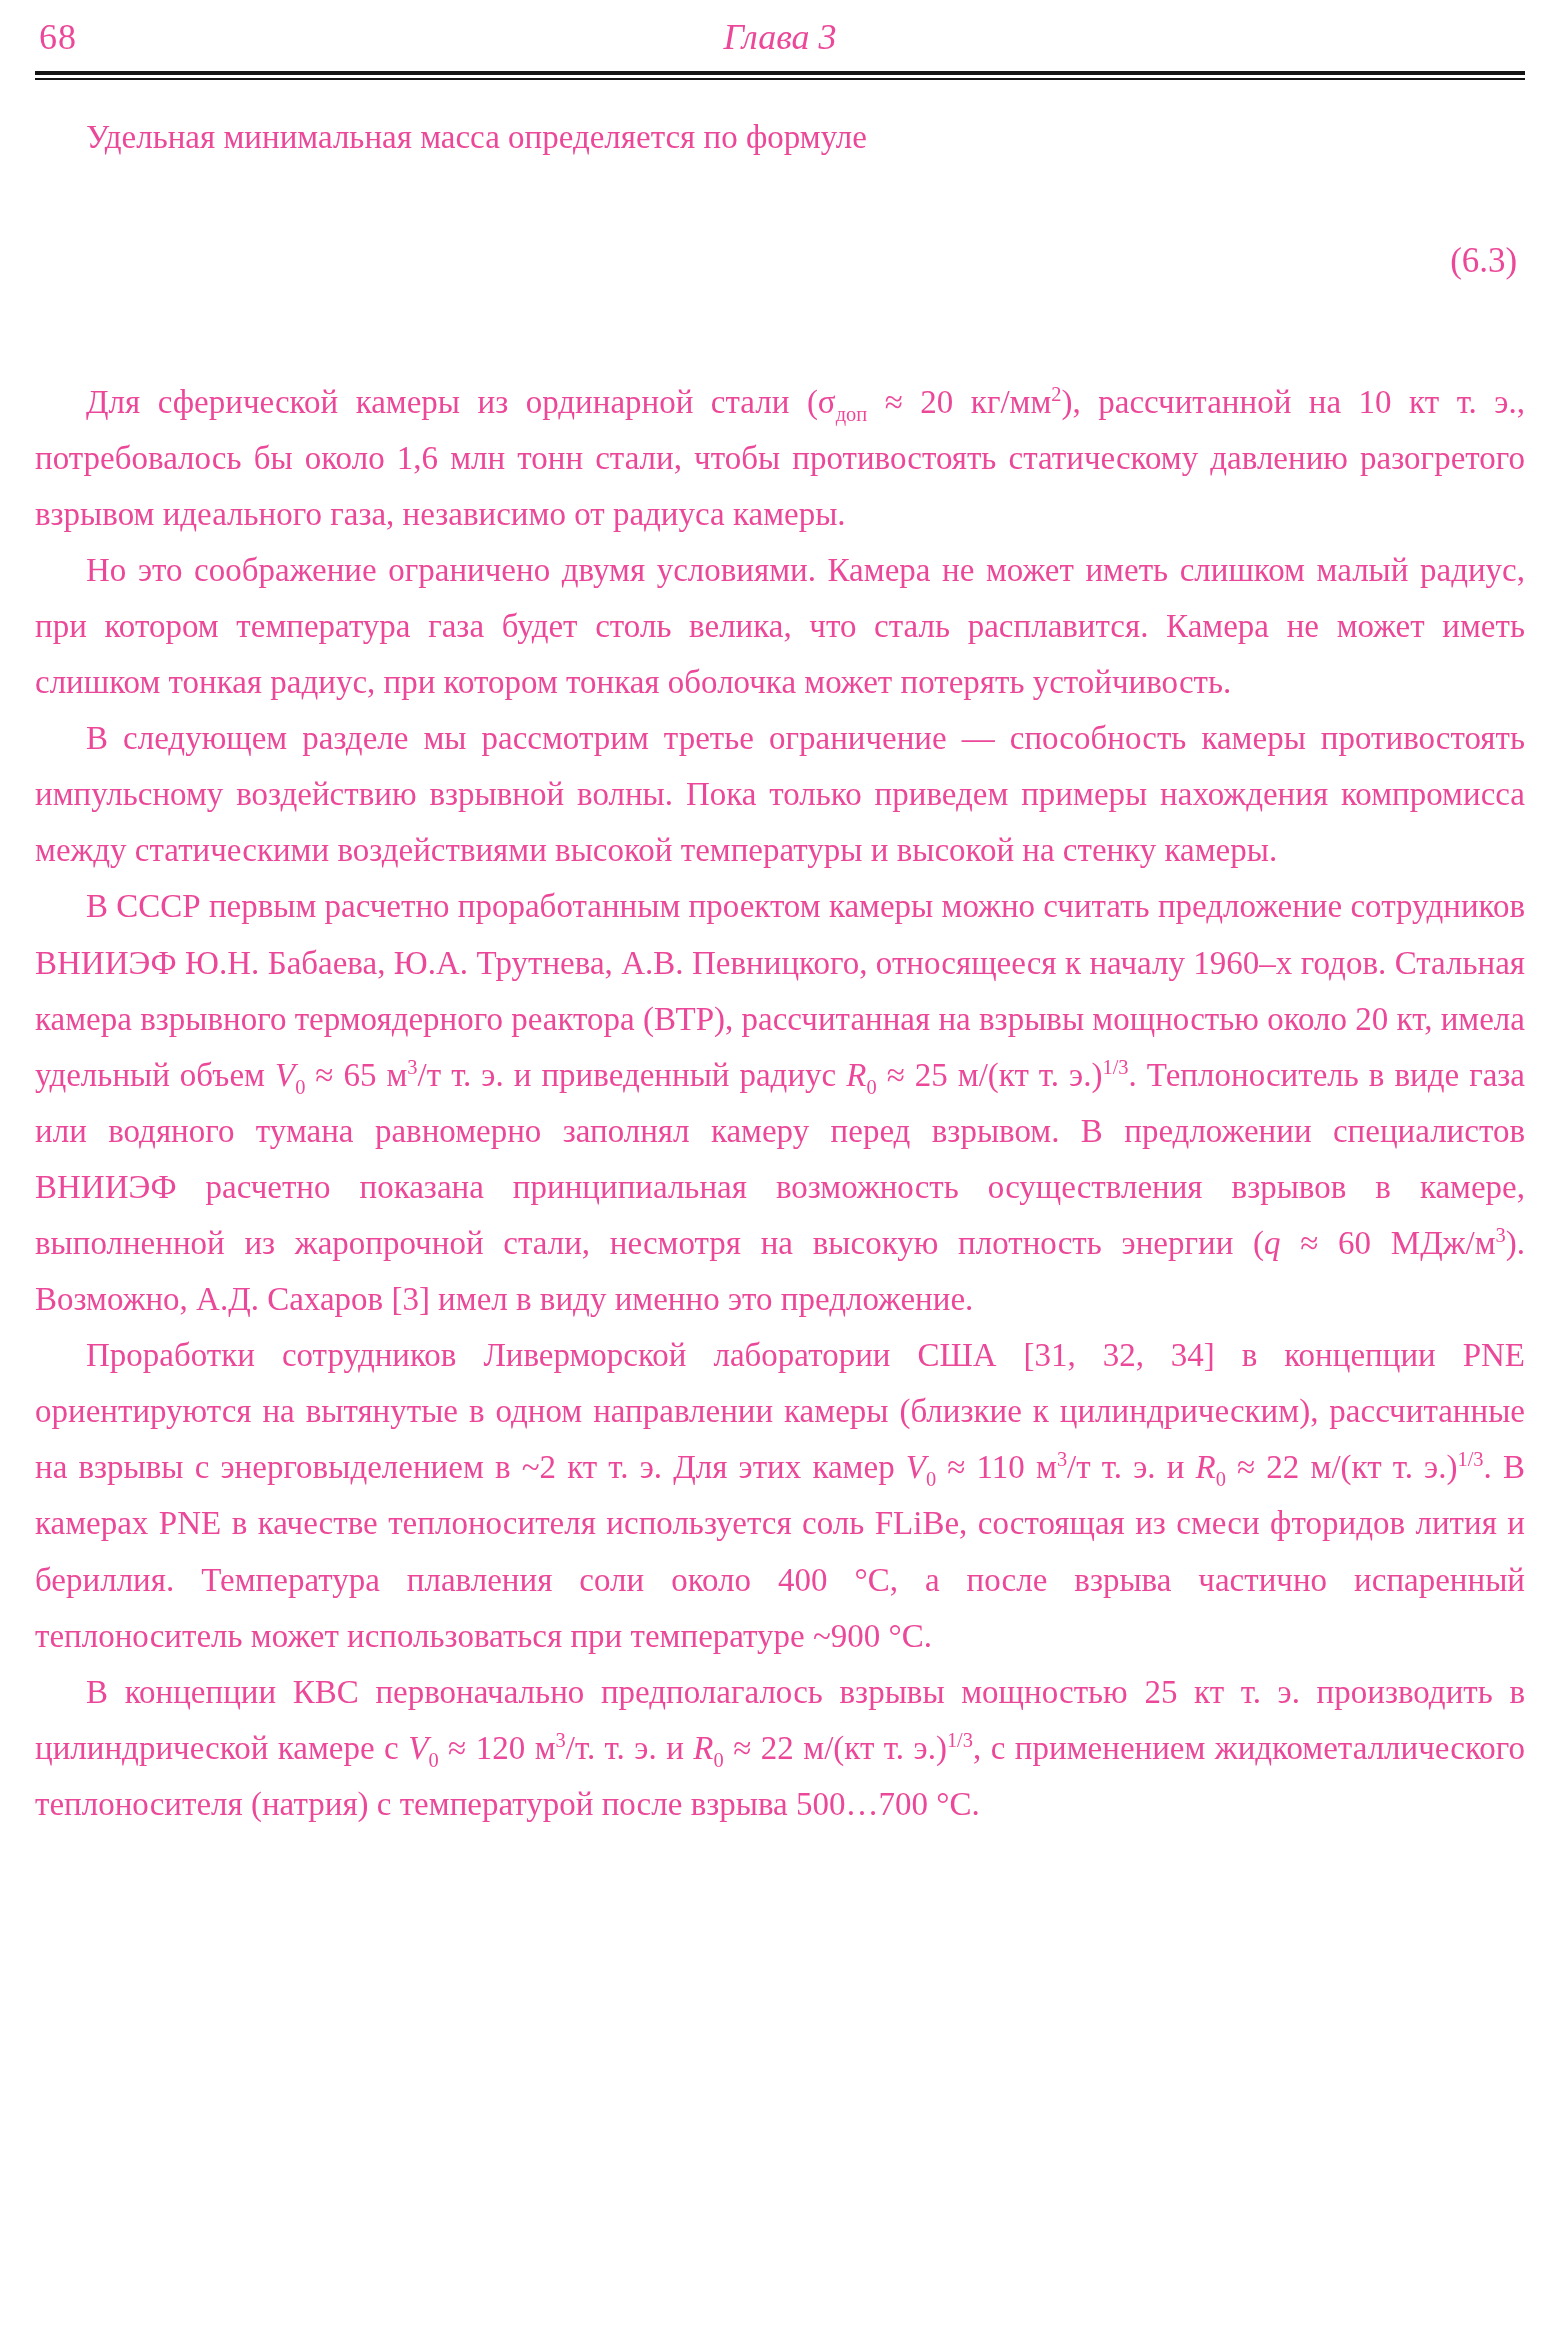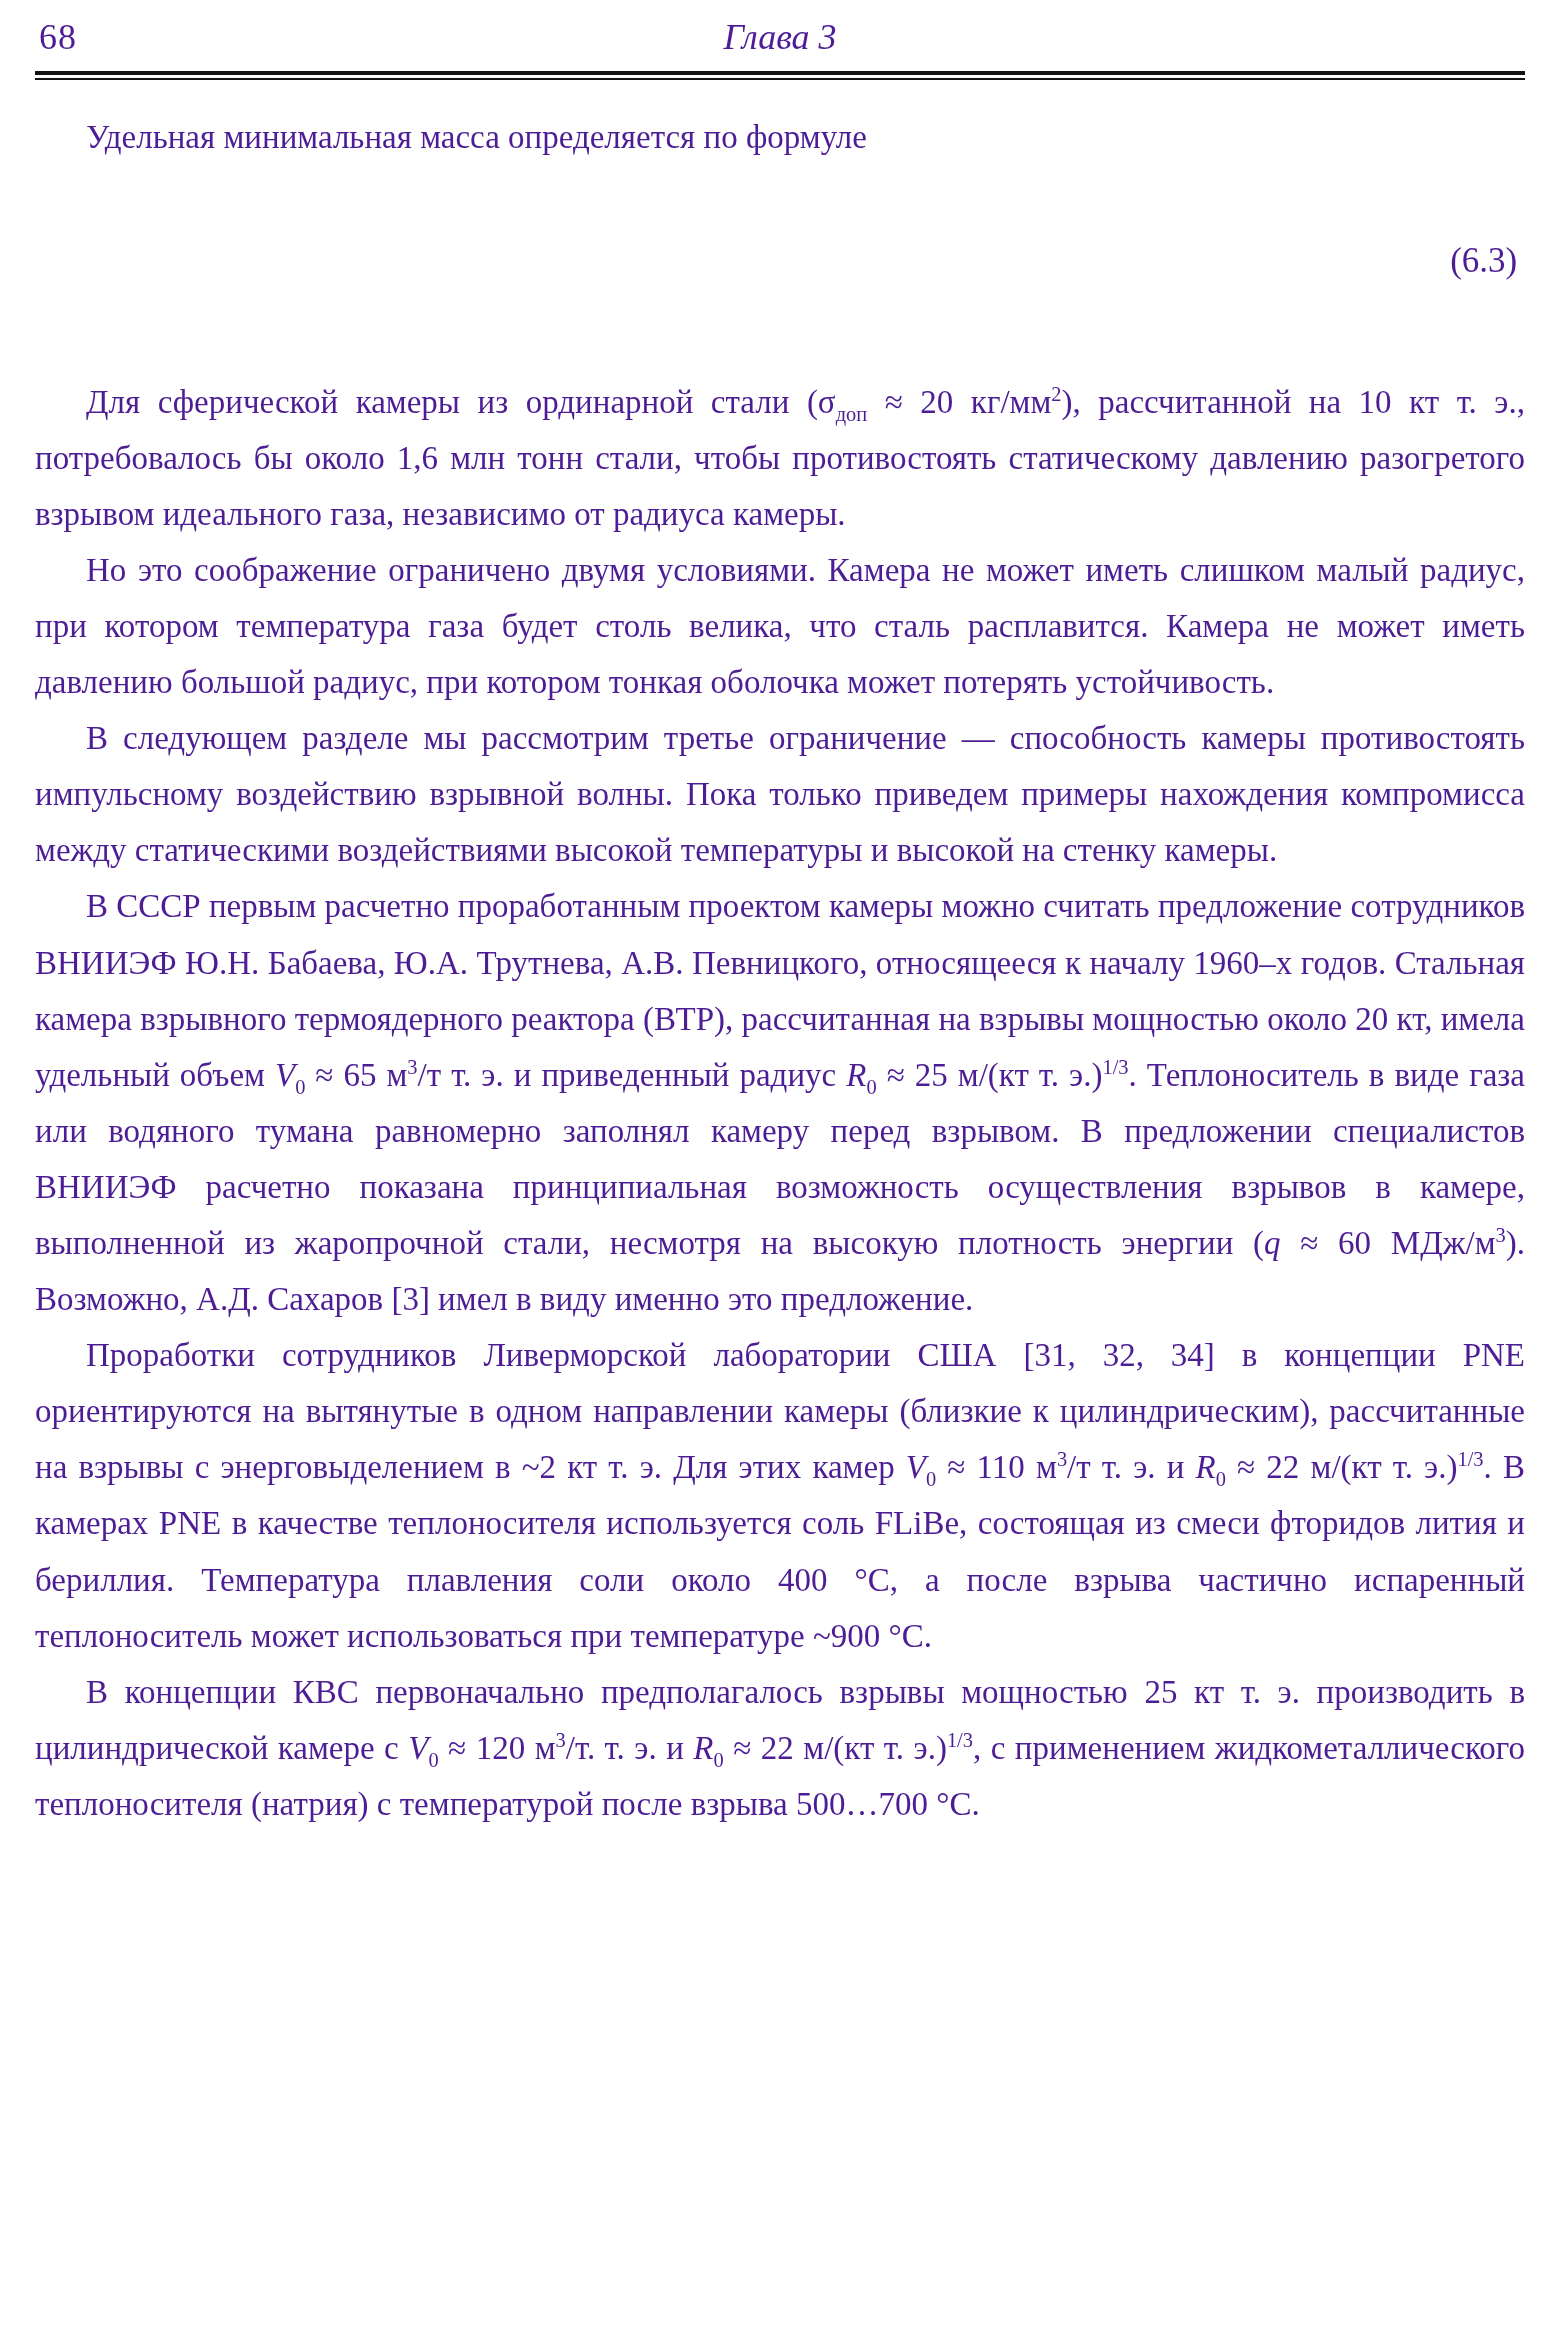--- a/index.html
+++ b/index.html
@@ -6,21 +6,21 @@
     margin: 0;
     padding: 0;
     background: #ffffff;
   }
   .page {
     position: relative;
     width: 1560px;
     height: 2342px;
     box-sizing: border-box;
     background: #ffffff;
-    color: #4c1d95;
+    color: #ec4899;
     font-family: "Liberation Serif", "DejaVu Serif", serif;
     padding: 13.7px 35px 0 35px;
     overflow: hidden;
   }
   
   .header {
     position: relative;
     height: 51px;
     font-size: 36px;
   }
@@ -119,21 +119,21 @@
   <div class="rule"></div>
 
   <p class="body-p intro">Удельная минимальная масса определяется по формуле</p>
 
   <div class="eq-row">
     <span class="eq-number">(6.3)</span>
   </div>
 
   <div>
     <p class="body-p">Для сферической камеры из ординарной стали (σ<sub>доп</sub> ≈ 20 кг/мм<sup>2</sup>), рассчитанной на 10 кт т. э., потребовалось бы около 1,6 млн тонн стали, чтобы противостоять статическому давлению разогретого взрывом идеального газа, независимо от радиуса камеры.</p>
-    <p class="body-p">Но это соображение ограничено двумя условиями. Камера не может иметь слишком малый радиус, при котором температура газа будет столь велика, что сталь расплавится. Камера не может иметь давлению большой радиус, при котором тонкая оболочка может потерять устойчивость.</p>
+    <p class="body-p">Но это соображение ограничено двумя условиями. Камера не может иметь слишком малый радиус, при котором температура газа будет столь велика, что сталь расплавится. Камера не может иметь слишком тонкая радиус, при котором тонкая оболочка может потерять устойчивость.</p>
     <p class="body-p">В следующем разделе мы рассмотрим третье ограничение — способность камеры противостоять импульсному воздействию взрывной волны. Пока только приведем примеры нахождения компромисса между статическими воздействиями высокой температуры и высокой на стенку камеры.</p>
     <p class="body-p">В СССР первым расчетно проработанным проектом камеры можно считать предложение сотрудников ВНИИЭФ Ю.Н. Бабаева, Ю.А. Трутнева, А.В. Певницкого, относящееся к началу 1960–х годов. Стальная камера взрывного термоядерного реактора (ВТР), рассчитанная на взрывы мощностью около 20 кт, имела удельный объем <i>V</i><sub>0</sub> ≈ 65 м<sup>3</sup>/т т. э. и приведенный радиус <i>R</i><sub>0</sub> ≈ 25 м/(кт т. э.)<sup>1/3</sup>. Теплоноситель в виде газа или водяного тумана равномерно заполнял камеру перед взрывом. В предложении специалистов ВНИИЭФ расчетно показана принципиальная возможность осуществления взрывов в камере, выполненной из жаропрочной стали, несмотря на высокую плотность энергии (<i>q</i> ≈ 60 МДж/м<sup>3</sup>). Возможно, А.Д. Сахаров [3] имел в виду именно это предложение.</p>
     <p class="body-p">Проработки сотрудников Ливерморской лаборатории США [31, 32, 34] в концепции PNE ориентируются на вытянутые в одном направлении камеры (близкие к цилиндрическим), рассчитанные на взрывы с энерговыделением в ~2 кт т. э. Для этих камер <i>V</i><sub>0</sub> ≈ 110 м<sup>3</sup>/т т. э. и <i>R</i><sub>0</sub> ≈ 22 м/(кт т. э.)<sup>1/3</sup>. В камерах PNE в качестве теплоносителя используется соль FLiBe, состоящая из смеси фторидов лития и бериллия. Температура плавления соли около 400 °С, а после взрыва частично испаренный теплоноситель может использоваться при температуре ~900 °С.</p>
     <p class="body-p">В концепции КВС первоначально предполагалось взрывы мощностью 25 кт т. э. производить в цилиндрической камере с <i>V</i><sub>0</sub> ≈ 120 м<sup>3</sup>/т. т. э. и <i>R</i><sub>0</sub> ≈ 22 м/(кт т. э.)<sup>1/3</sup>, с применением жидкометаллического теплоносителя (натрия) с температурой после взрыва 500…700 °С.</p>
   </div>
 
 </div>
 
 
 </body></html>

